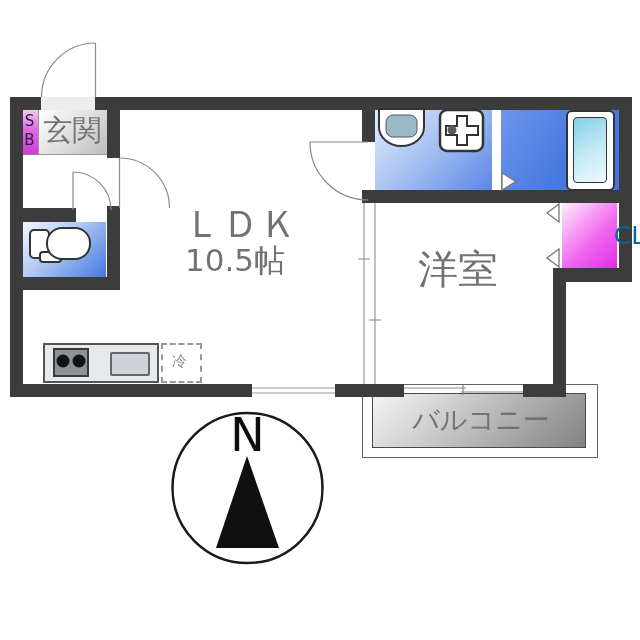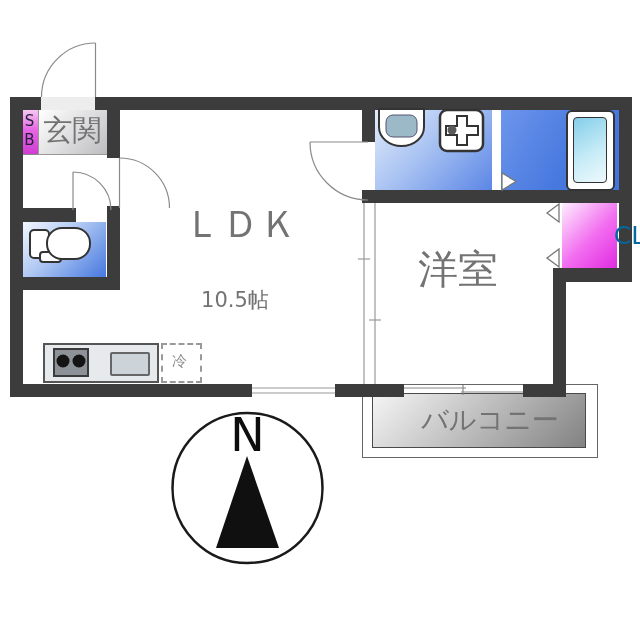--- a/index.html
+++ b/index.html
@@ -153,24 +153,24 @@
       <circle cx="247.5" cy="488" r="75" fill="#ffffff" stroke="#1a1a1a" stroke-width="2.5"></circle>
       <polygon points="247,456 216,548 279,548" fill="#101010"></polygon>
     </g>
   </svg>
 
   <div class="lbl" style="left:38px;top:108px;width:69px;height:45px;font-size:29px;">玄関</div>
 
   <div class="lbl" style="left:22px;top:109px;width:15px;height:44px;font-size:15px;line-height:19px;word-break:break-all;white-space:normal;text-align:center;color:#23233a;">SB</div>
 
   <div class="lbl" style="left:171px;top:206px;width:140px;height:36px;font-size:38px;">ＬＤＫ</div>
-  <div class="lbl" style="left:160px;top:242px;width:150px;height:38px;font-size:21px;margin-top:39px;">10.5帖</div>
+  <div class="lbl" style="left:160px;top:242px;width:150px;height:38px;font-size:31px;">10.5帖</div>
 
   <div class="lbl" style="left:398px;top:250px;width:120px;height:38px;font-size:40px;">洋室</div>
 
   <div class="lbl" style="left:562px;top:203px;width:55px;height:65px;font-size:25px;color:#0369a1;padding-left:40px;">CL</div>
 
   <div class="lbl" style="left:161px;top:343px;width:37px;height:36px;font-size:15px;color:#8a8a8a;">冷</div>
 
-  <div class="lbl" style="left:384px;top:393px;width:212px;height:53px;font-size:27px;">バルコニー</div>
+  <div class="lbl" style="left:375px;top:393px;width:212px;height:53px;font-size:27px;">バルコニー</div>
 
   <div class="lbl" style="left:220px;top:411px;width:55px;height:48px;font-size:46px;color:#0d0d0d;">N</div>
 </div>
 
 </body></html>

